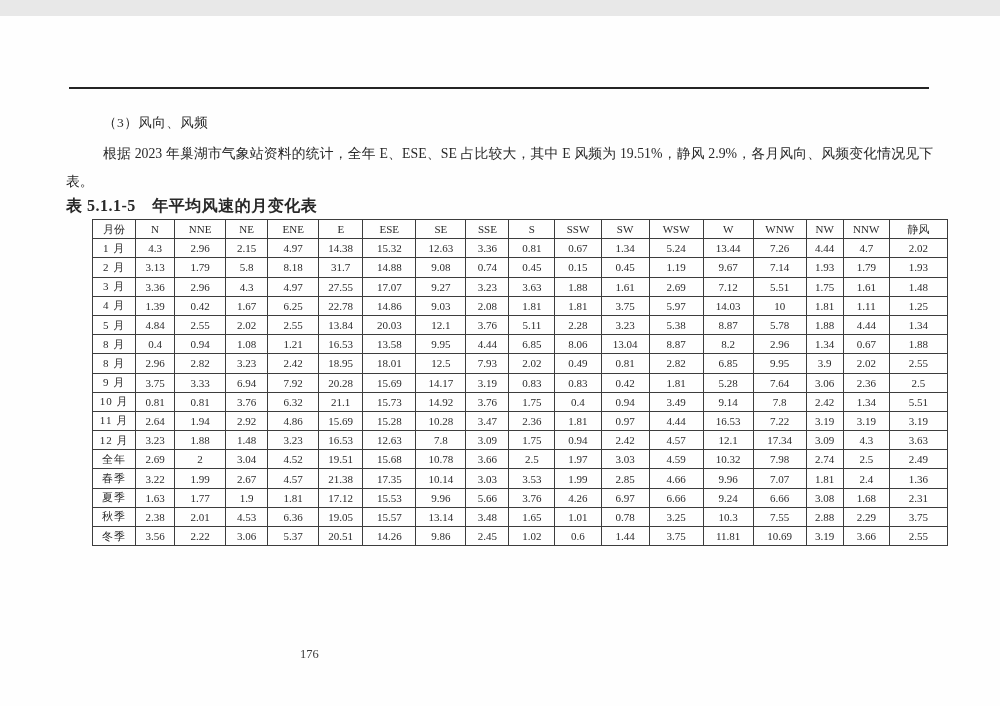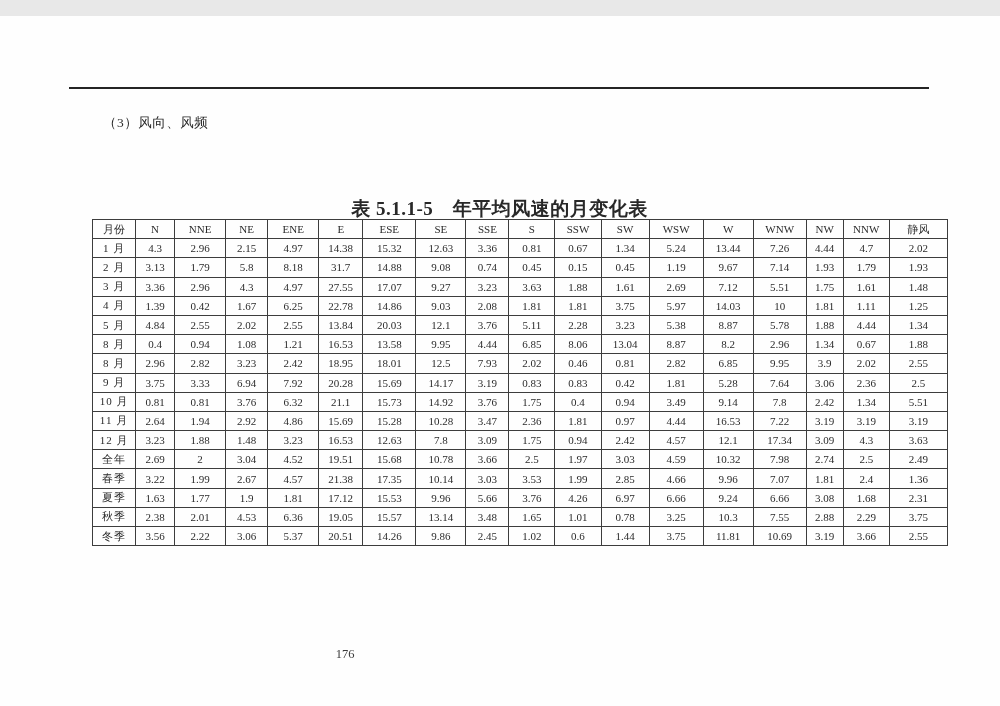--- a/index.html
+++ b/index.html
@@ -42,23 +42,22 @@
     font-size: 13.8px;
     line-height: 27.5px;
     text-align: justify;
     text-indent: 37px;
   }
   .table-title {
     position: absolute;
     left: 66px;
     top: 180px;
     width: 867px;
-    text-align: center;
     font-weight: bold;
-    font-size: 19px;
+    font-size: 16px;
     letter-spacing: 0.5px;
   }
   table.wind-table {
     position: absolute;
     left: 92px;
     top: 203px;
     width: 856px;
     border-collapse: collapse;
     table-layout: fixed;
     font-size: 11px;
@@ -79,34 +78,34 @@
     font-size: 11px;
   }
   .row-label {
     letter-spacing: 1px;
   }
   .page-number {
     position: absolute;
     left: 300px;
     top: 631px;
     width: 90px;
-    text-align: center;
     font-size: 12.5px;
     color: #3a3a3a;
   }
 </style>
 </head>
 <body>
 
 <div class="page">
 
   <div class="top-rule"></div>
 
   <div class="section-heading">（3）风向、风频</div>
 
+  <p class="body-paragraph">根据 2023 年巢湖市气象站资料的统计，全年 E、ESE、SE 占比较大，其中 E 风频为 19.51%，静风 2.9%，各月风向、风频变化情况见下表。</p>
 
   <div class="table-title">表 5.1.1-5　年平均风速的月变化表</div>
 
   <table class="wind-table">
     <colgroup id="table-colgroup">
         <col style="width: 43px;">
         <col style="width: 39px;">
         <col style="width: 51px;">
         <col style="width: 42px;">
         <col style="width: 51px;">
@@ -271,21 +270,21 @@
           <td class="row-label">8 月</td>
           <td>2.96</td>
           <td>2.82</td>
           <td>3.23</td>
           <td>2.42</td>
           <td>18.95</td>
           <td>18.01</td>
           <td>12.5</td>
           <td>7.93</td>
           <td>2.02</td>
-          <td>0.46</td>
+          <td>0.49</td>
           <td>0.81</td>
           <td>2.82</td>
           <td>6.85</td>
           <td>9.95</td>
           <td>3.9</td>
           <td>2.02</td>
           <td>2.55</td>
         </tr>
         <tr>
           <td class="row-label">9 月</td>

